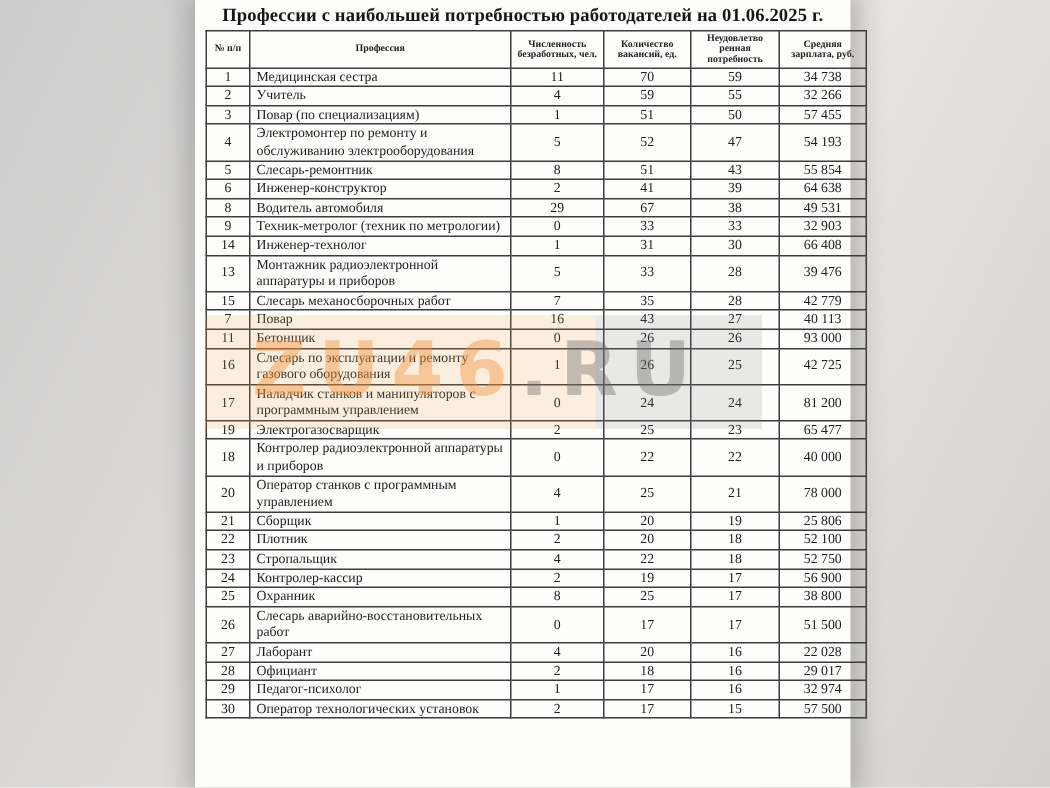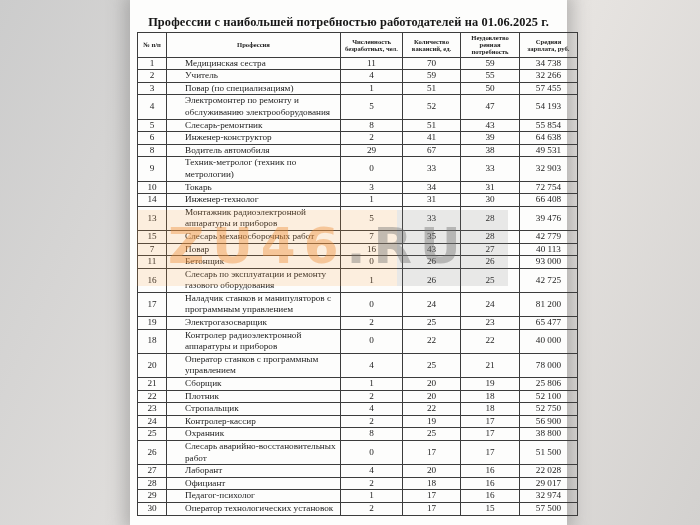--- a/index.html
+++ b/index.html
@@ -8,21 +8,21 @@
     background: linear-gradient(115deg, #cccccc 0%, #dfdddb 38%, #e7e4e1 62%, #d3d1cf 100%);
     font-family: "Liberation Serif", serif;
   }
   .scene { position: relative; width: 700px; height: 525px; }
   .page {
     position: absolute; left: 130px; top: 0; width: 437px; height: 525px;
     background: #fdfdfc;
     box-shadow: 0 0 16px 6px rgba(105,105,105,0.38);
   }
   .doc-title {
-    padding-top: 15px; height: 15px;
+    padding-top: 3px; height: 15px;
     text-align: center;
     font-weight: bold; font-size: 12.4px; line-height: 14px;
     color: #161616; letter-spacing: 0.1px;
     white-space: nowrap;
   }
   table.prof {
     border-collapse: collapse; table-layout: fixed;
     margin: 2px 0 0 7px; width: 426px;
     color: #1d1d1d;
   }
@@ -30,21 +30,21 @@
   table.prof th {
     font-size: 6.6px; line-height: 7.2px; font-weight: bold;
     padding: 1px 1px; text-align: center; vertical-align: middle;
     color: #222;
   }
   table.prof td {
     font-size: 9.2px; line-height: 11.6px;
     padding: 0 2px; text-align: center; vertical-align: middle;
     color: #1d1d1d;
   }
-  table.prof td.c1 { text-align: left; padding-left: 18px; }
+  table.prof td.c1 { text-align: left; padding-left: 4px; }
   .c0 { width: 26px; } .c1 { width: 171px; } .c2 { width: 59px; }
   .c3 { width: 55px; } .c4 { width: 56px; } .c5 { width: 55px; }
   
   .watermark {
     position: absolute; left: 0; top: 206px; width: 437px; height: 80px;
     pointer-events: none;
   }
   .wm-tint-left {
     position: absolute; left: 7px; top: 4px; width: 260px; height: 76px;
     background: rgba(246,160,70,0.16);
@@ -139,28 +139,20 @@
           </tr>
           <tr>
             <td class="c0">9</td>
             <td class="c1">Техник-метролог (техник по метрологии)</td>
             <td class="c2">0</td>
             <td class="c3">33</td>
             <td class="c4">33</td>
             <td class="c5">32 903</td>
           </tr>
           <tr>
-            <td class="c0">10</td>
-            <td class="c1">Токарь</td>
-            <td class="c2">3</td>
-            <td class="c3">34</td>
-            <td class="c4">31</td>
-            <td class="c5">72 754</td>
-          </tr>
-          <tr>
             <td class="c0">14</td>
             <td class="c1">Инженер-технолог</td>
             <td class="c2">1</td>
             <td class="c3">31</td>
             <td class="c4">30</td>
             <td class="c5">66 408</td>
           </tr>
           <tr>
             <td class="c0">13</td>
             <td class="c1">Монтажник радиоэлектронной аппаратуры и приборов</td>

